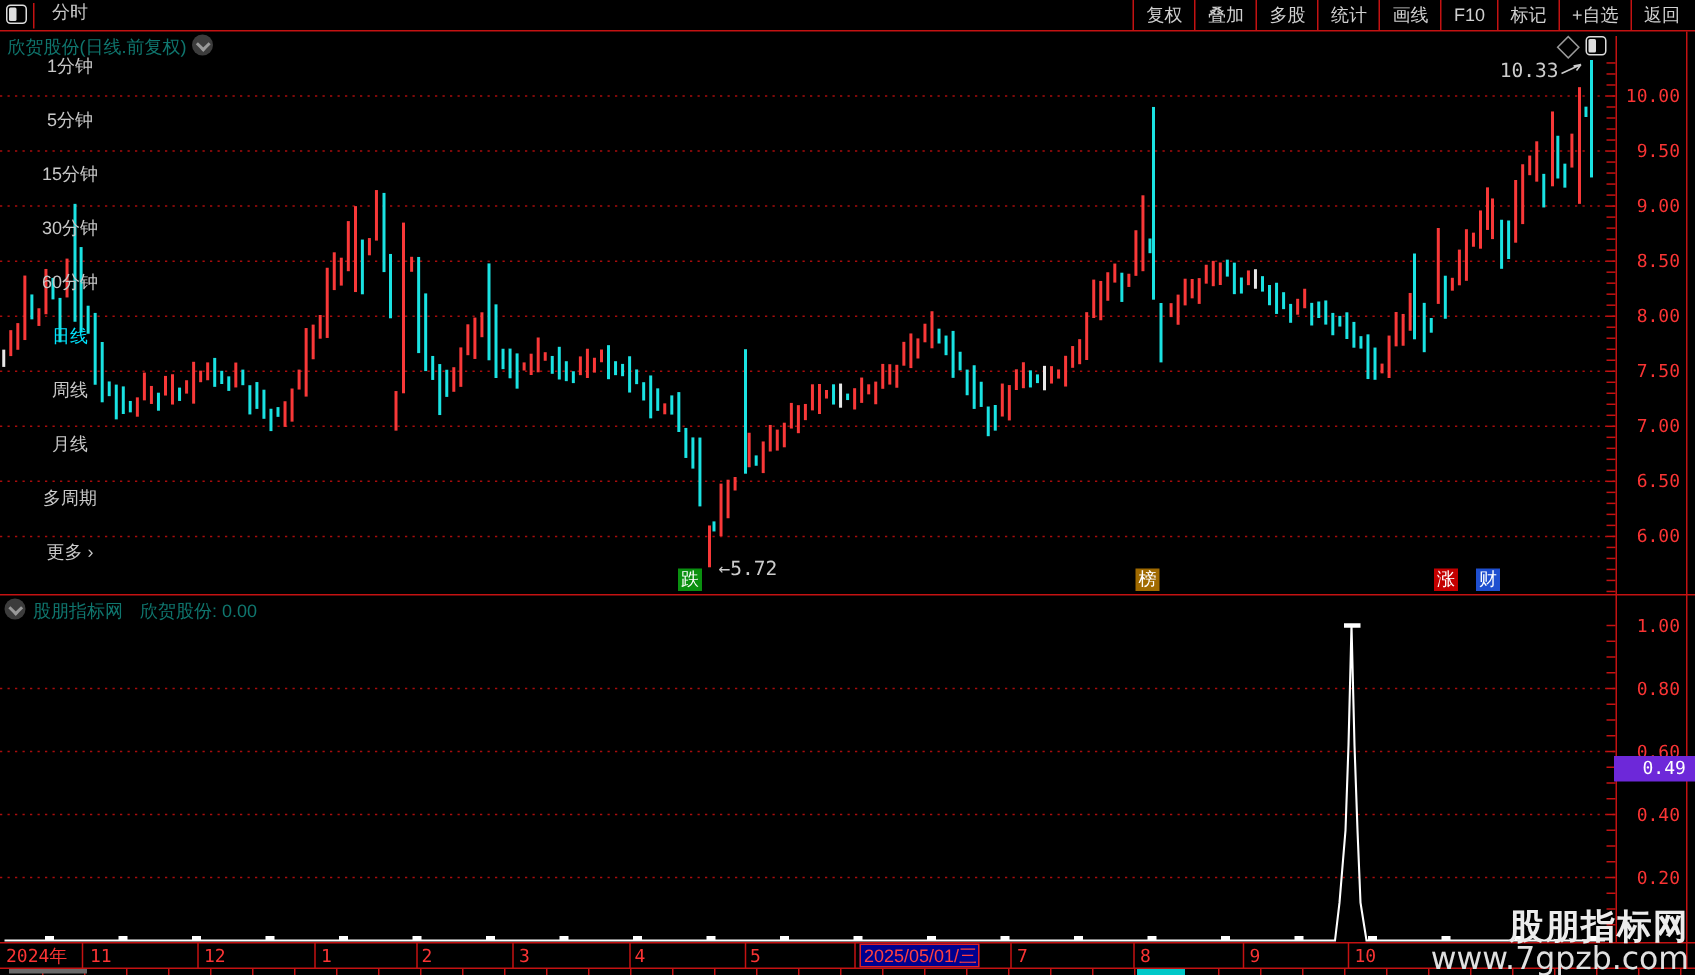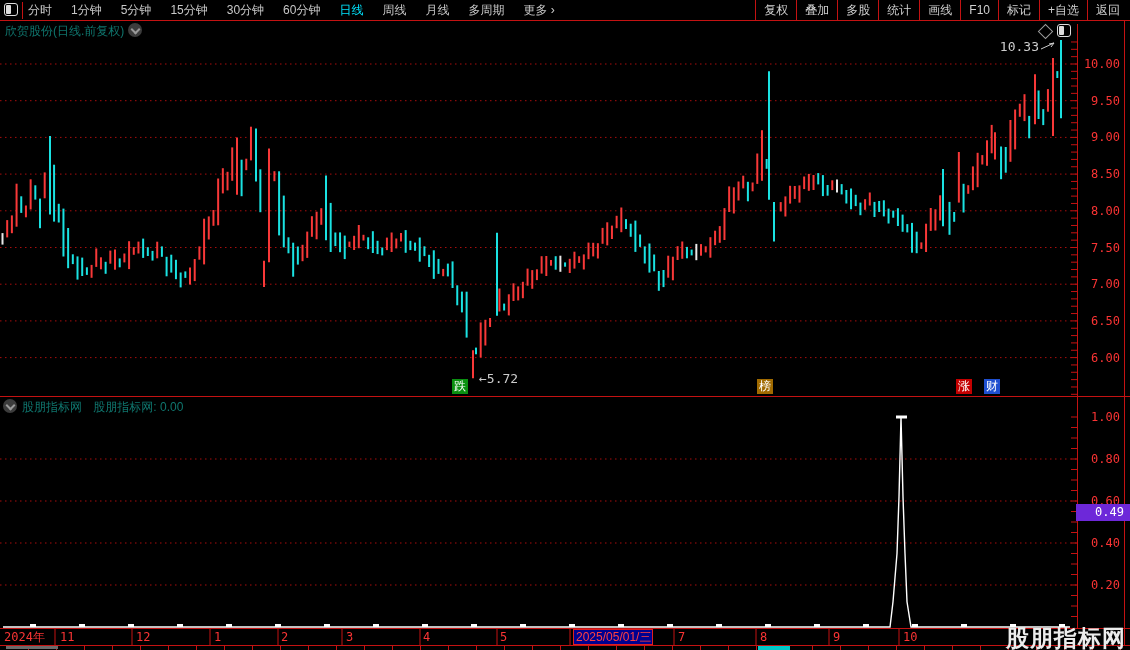--- a/index.html
+++ b/index.html
@@ -5,21 +5,21 @@
   html,body{margin:0;padding:0;background:#000;width:1130px;height:650px;overflow:hidden;
     font-family:"Liberation Sans","DejaVu Sans",sans-serif;}
   #stage{position:absolute;top:0;left:0;width:1130px;height:650px;background:#000;}
   #chart-svg{position:absolute;top:0;left:0;z-index:1;}
   .hline{position:absolute;left:0;width:1130px;height:1px;background:#c41212;z-index:2;}
   .vline{position:absolute;width:1px;background:#c41212;z-index:2;}
   
   #toolbar{position:absolute;top:0;left:0;width:1130px;height:20px;z-index:5;background:#000;}
   .panel-ico{position:absolute;width:14px;height:13px;border:1px solid #ddd;border-radius:3px;box-sizing:border-box;}
   .panel-ico::after{content:"";position:absolute;left:1px;top:1px;width:5px;height:9px;background:#ddd;border-radius:1px;}
-  #tb-left{position:absolute;left:28px;top:0;height:20px;display:flex;align-items:center;gap:19px;}
+  #tb-left{position:absolute;left:28px;top:0;height:20px;display:flex;align-items:center;gap:19px;flex-direction:column;}
   .ptab{font-size:12px;color:#c8c8c8;cursor:default;white-space:nowrap;}
   .ptab.active{color:#00e5ff;}
   #tb-right{position:absolute;right:2px;top:0;height:20px;display:flex;align-items:stretch;z-index:6;justify-content:center;}
   .rbtn{font-size:12px;color:#d0d0d0;border-left:1px solid #c41212;padding:0 8px;display:flex;align-items:center;white-space:nowrap;}
   
   .pane-title{position:absolute;font-size:12px;color:#0f766e;z-index:5;white-space:nowrap;}
   .chev-circle{position:absolute;width:14px;height:14px;border-radius:50%;background:#3c3c3c;z-index:5;}
   .chev-circle::after{content:"";position:absolute;left:4px;top:3px;width:5px;height:5px;border-right:2px solid #999;border-bottom:2px solid #999;transform:rotate(45deg);}
   .corner-diamond{position:absolute;width:9px;height:9px;border:1px solid #9a9a9a;transform:rotate(45deg);z-index:5;}
   
@@ -464,21 +464,21 @@
   <div id="flags">
       <div class="flag" style="left: 452px; top: 379px; background: rgb(10, 144, 16);">跌</div>
       <div class="flag" style="left: 757px; top: 379px; background: rgb(160, 106, 0);">榜</div>
       <div class="flag" style="left: 956px; top: 379px; background: rgb(196, 0, 0);">涨</div>
       <div class="flag" style="left: 984px; top: 379px; background: rgb(31, 79, 208);">财</div>
     </div>
 
   <span class="chev-circle" style="left:3px;top:399px;"></span>
   <div class="pane-title" style="left:22px;top:399px;">
     <span>股朋指标网</span>
-    <span style="margin-left:8px;">股朋指标网:</span>
+    <span style="margin-left:8px;">欣贺股份:</span>
     <span>0.00</span>
   </div>
 
   <div id="ind-val-box">0.49</div>
 
   <div id="date-box" style="left: 573px; width: 80px;">2025/05/01/三</div>
 
   <div id="bottom-strip">
       <div style="position: absolute; left: 28px; top: 0px; width: 1px; height: 4px; background: rgb(196, 18, 18);"></div>
       <div style="position: absolute; left: 56px; top: 0px; width: 1px; height: 4px; background: rgb(196, 18, 18);"></div>
@@ -519,14 +519,15 @@
       <div style="position: absolute; left: 1036px; top: 0px; width: 1px; height: 4px; background: rgb(196, 18, 18);"></div>
       <div style="position: absolute; left: 1064px; top: 0px; width: 1px; height: 4px; background: rgb(196, 18, 18);"></div>
       <div style="position: absolute; left: 1092px; top: 0px; width: 1px; height: 4px; background: rgb(196, 18, 18);"></div>
       <div style="position: absolute; left: 1120px; top: 0px; width: 1px; height: 4px; background: rgb(196, 18, 18);"></div>
       <div style="position: absolute; left: 6px; top: 0px; width: 52px; height: 3px; background: rgb(106, 106, 106);"></div>
       <div style="position: absolute; left: 758px; top: 0px; width: 32px; height: 4px; background: rgb(0, 200, 200);"></div>
     </div>
 
   <div id="wm">
     <div class="l1">股朋指标网</div>
+    <div class="l2">www.7gpzb.com</div>
   </div>
 </div>
 
 </body></html>

